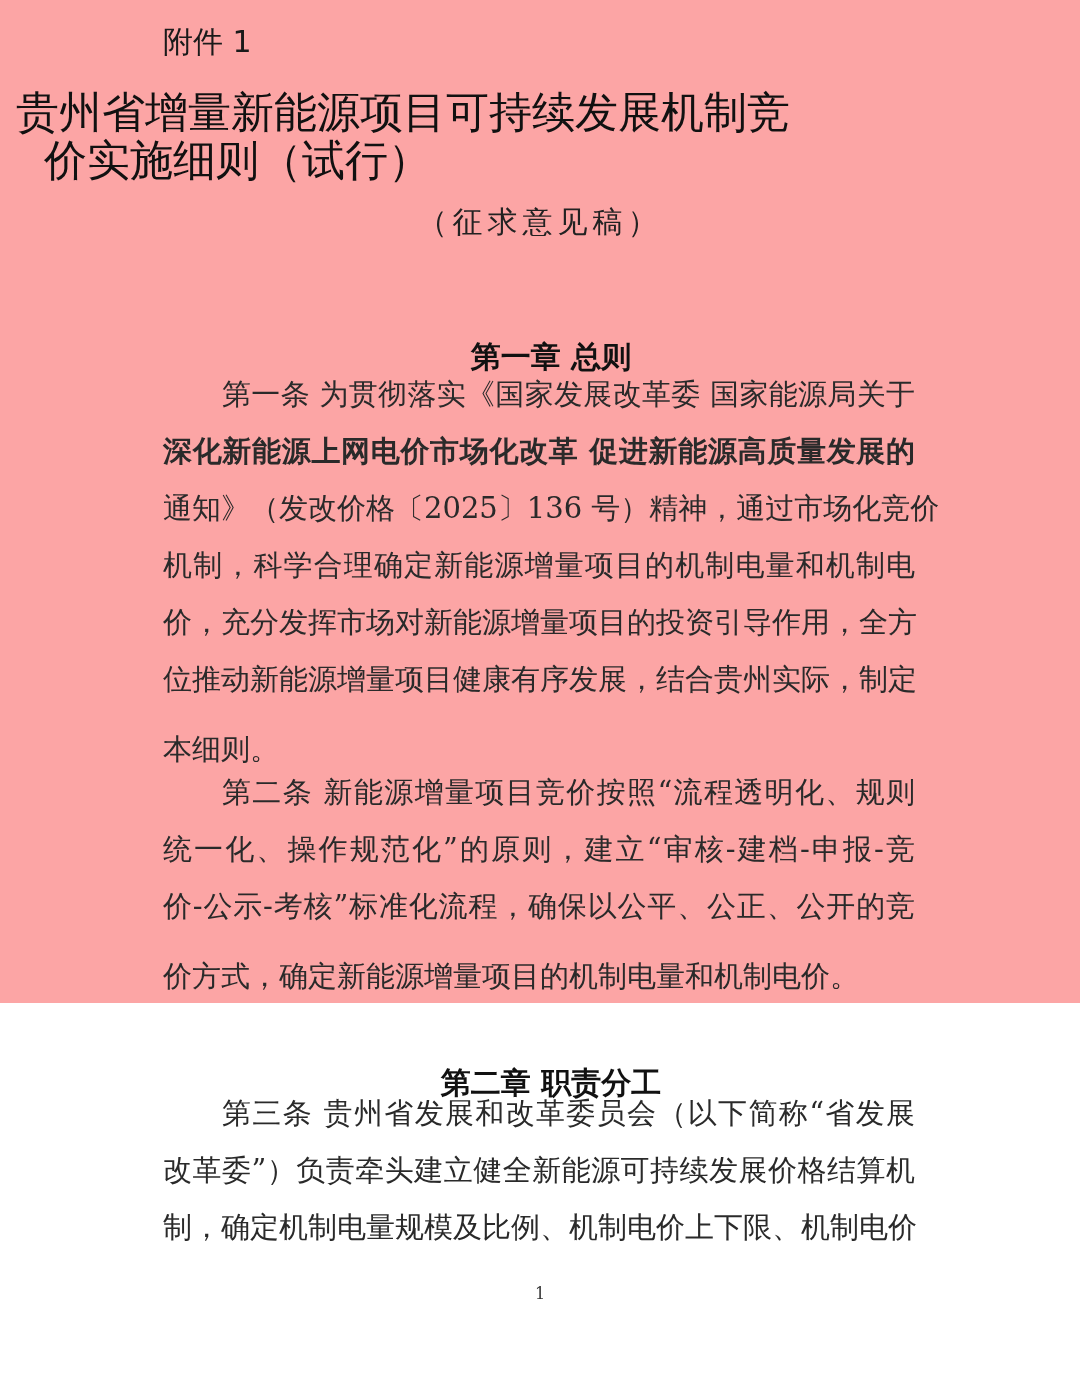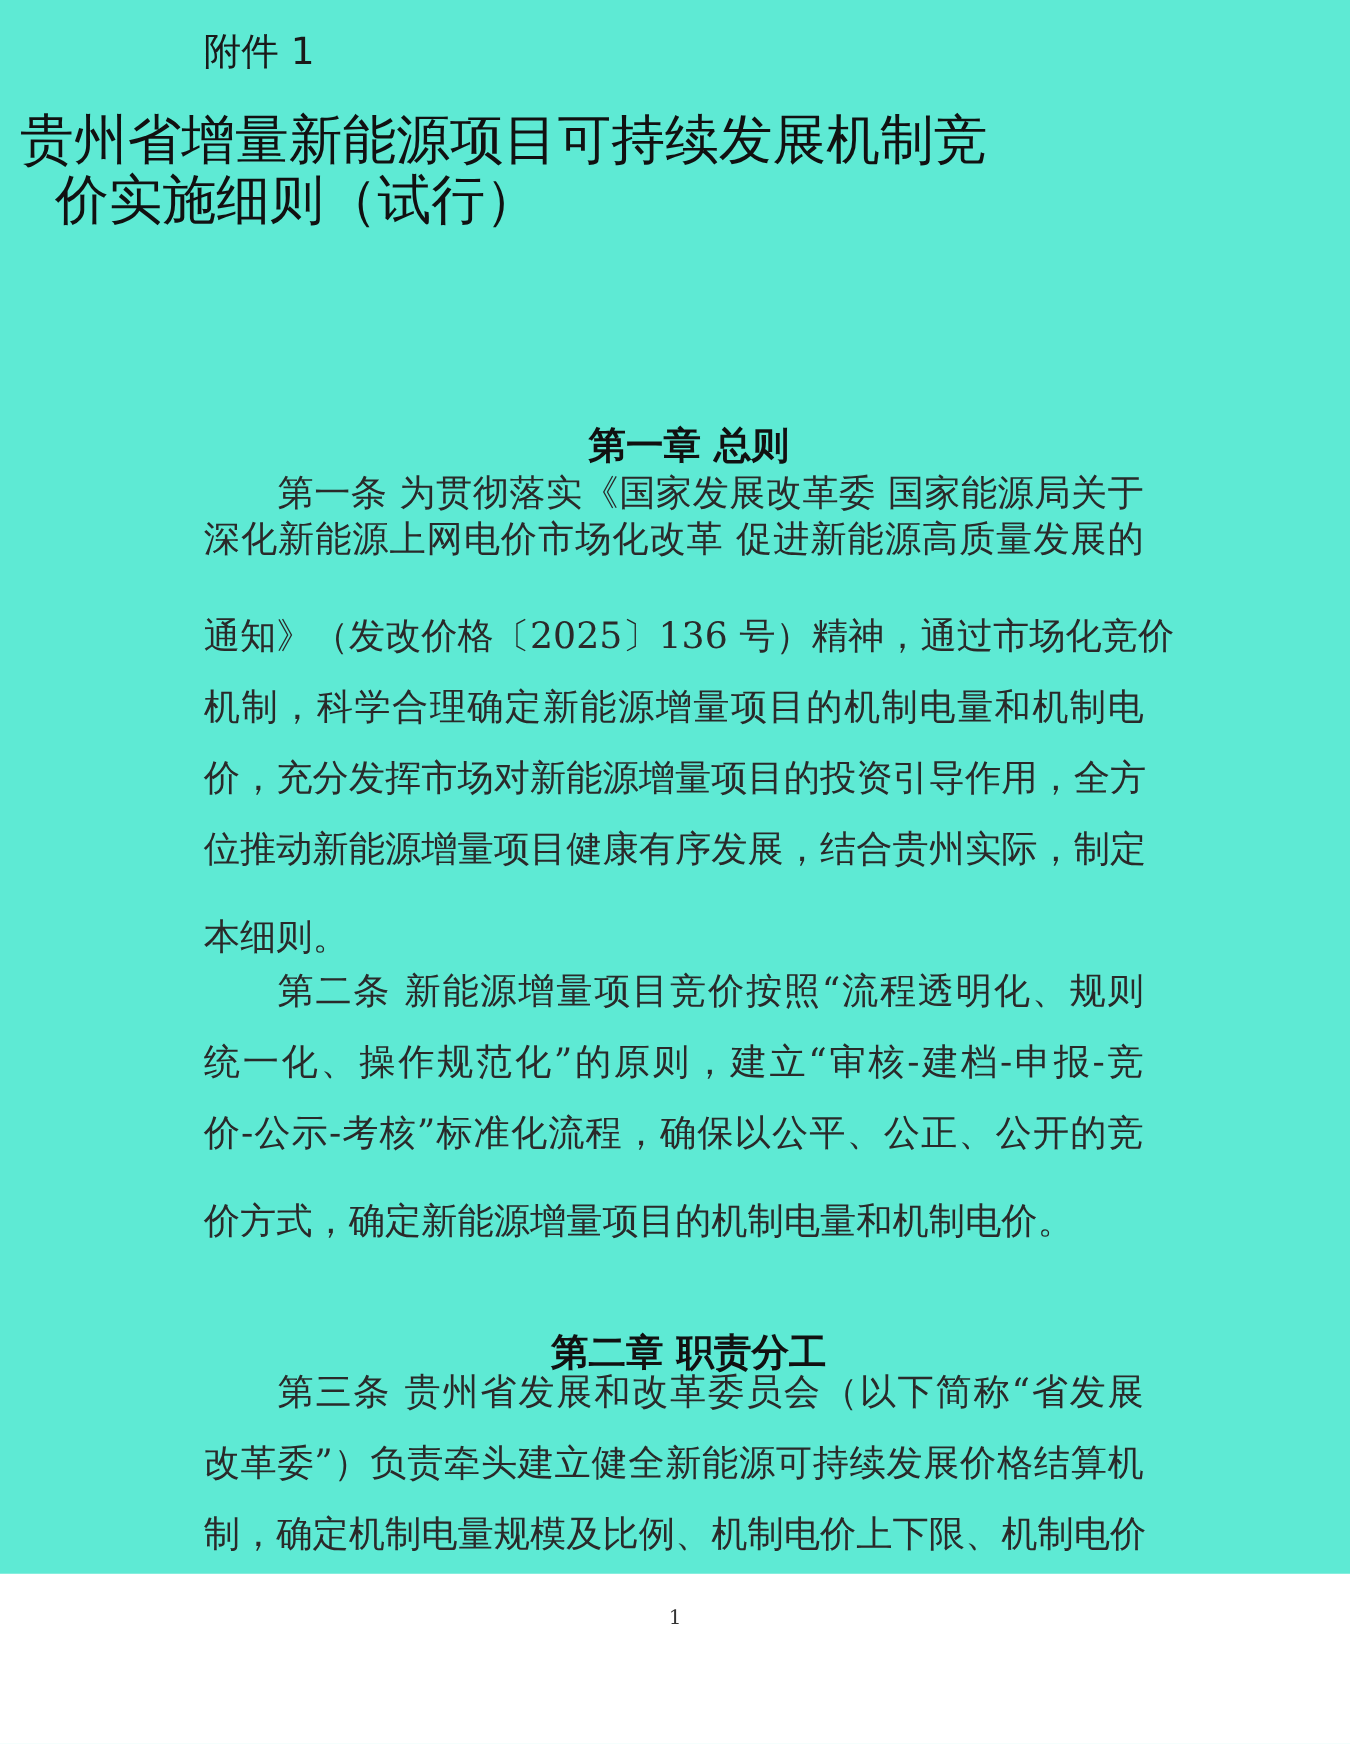--- a/index.html
+++ b/index.html
@@ -11,22 +11,22 @@
       width: 1080px;
       height: 1395px;
       position: relative;
       overflow: hidden;
       color: #1a1a1a;
     }
     .page {
       position: absolute;
       left: 0; top: 0;
       width: 1080px;
-      height: 1259px;
-      background: #5eead4;
+      height: 1003px;
+      background: #fca5a5;
     }
     .attachment {
       position: absolute;
       left: 163px;
       top: 22px;
       font-family: "DejaVu Sans", sans-serif;
       font-size: 30px;
       line-height: 40px;
       color: #1a1a1a;
     }
@@ -104,26 +104,27 @@
 </head>
 <body>
 
 <div class="page">
 
   <div class="attachment">附件 1</div>
 
   <h1 class="title l1">贵州省增量新能源项目可持续发展机制竞</h1>
   <h1 class="title l2">价实施细则（试行）</h1>
 
+  <div class="subtitle">（征求意见稿）</div>
 
   <h2 class="chapter" style="top:326px;">第一章  总则</h2>
 
   <div>
     <div class="line indent" style="top:374px;">第一条  为贯彻落实《国家发展改革委 国家能源局关于</div>
-    <div class="line" style="top:411px;">深化新能源上网电价市场化改革 促进新能源高质量发展的</div>
+    <div class="line" style="top:431px;font-weight:bold;">深化新能源上网电价市场化改革 促进新能源高质量发展的</div>
     <div class="line" style="top:488px;">通知》（发改价格〔2025〕136 号）精神，通过市场化竞价</div>
     <div class="line" style="top:545px;">机制，科学合理确定新能源增量项目的机制电量和机制电</div>
     <div class="line" style="top:602px;">价，充分发挥市场对新能源增量项目的投资引导作用，全方</div>
     <div class="line" style="top:659px;">位推动新能源增量项目健康有序发展，结合贵州实际，制定</div>
     <div class="line last" style="top:716px;">本细则。</div>
   </div>
 
   <div>
     <div class="line indent" style="top:772px;">第二条  新能源增量项目竞价按照“流程透明化、规则</div>
     <div class="line" style="top:829px;">统一化、操作规范化”的原则，建立“审核-建档-申报-竞</div>

